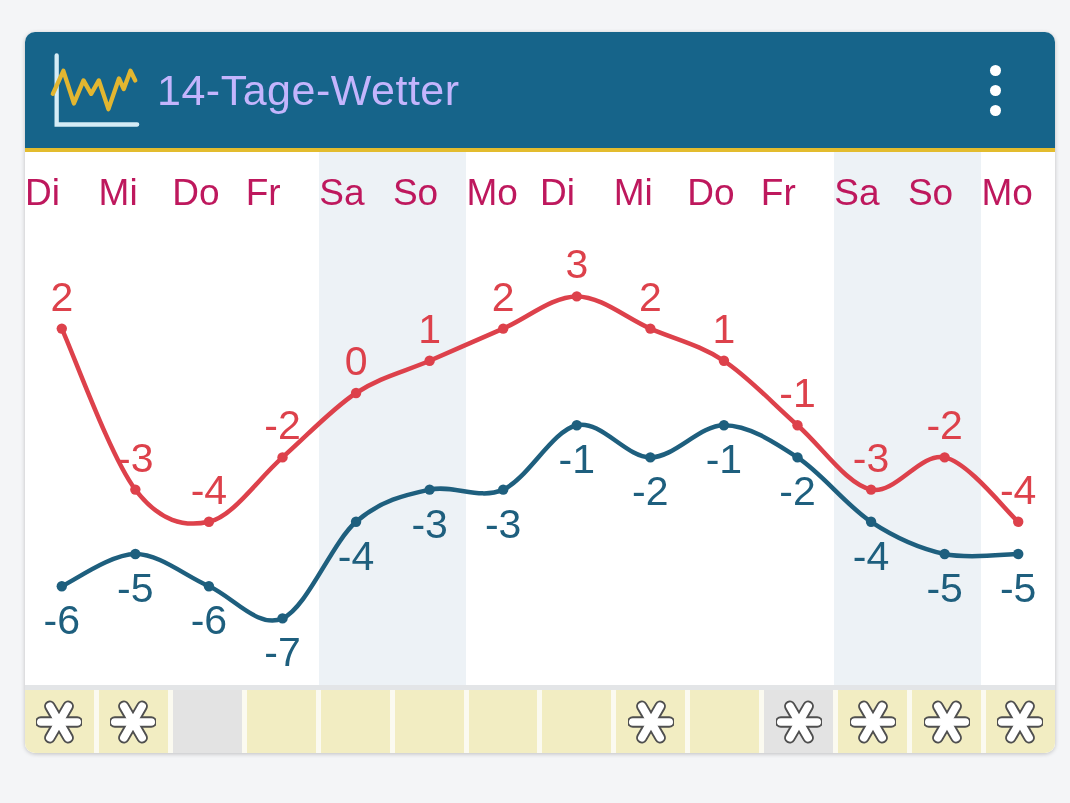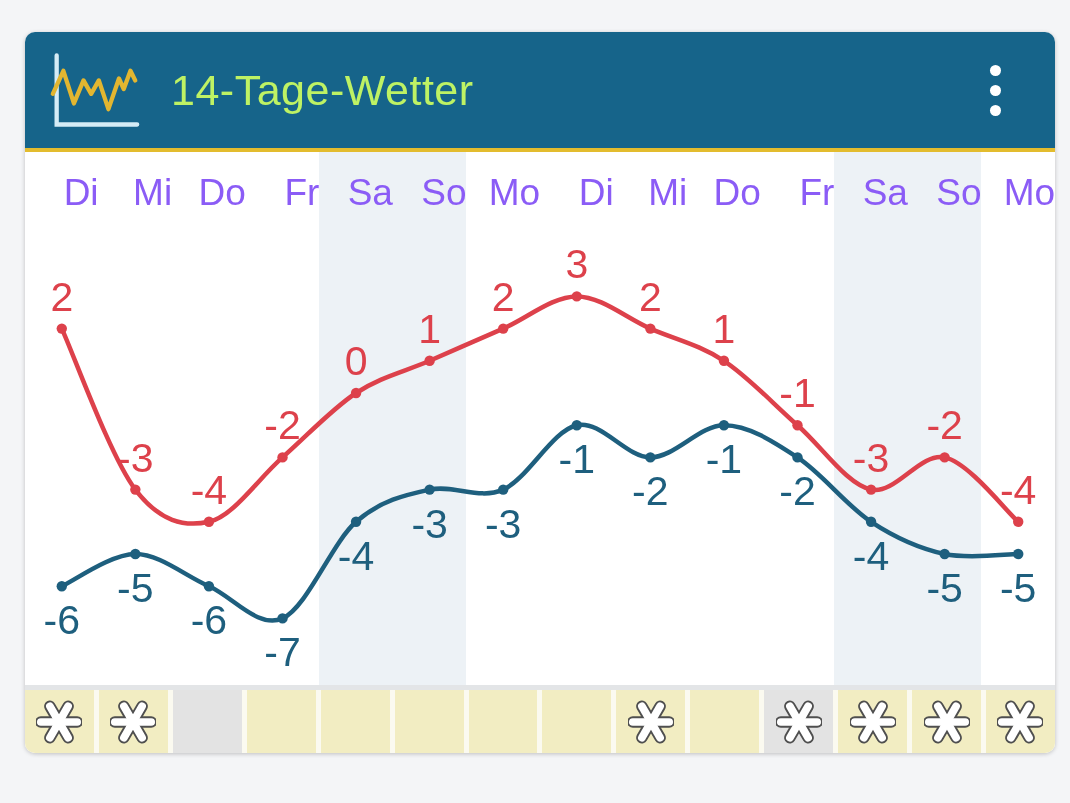--- a/index.html
+++ b/index.html
@@ -21,23 +21,23 @@
   .header{
     height:116px;
     background:#16648a;
     display:flex;align-items:center;
     padding:0 36px 0 24px;
     box-sizing:border-box;
   }
   .logo{flex:0 0 auto;}
   .title{
     flex:1 1 auto;
-    margin-left:30px;
+    margin-left:16px;
     font-size:43px;
-    color:#bef264;
+    color:#c4b5fd;
     letter-spacing:0.5px;
     white-space:nowrap;
   }
   .menu-btn{
     flex:0 0 auto;
     width:48px;height:68px;
     background:none;border:none;padding:0;margin:0;
     display:flex;flex-direction:column;align-items:center;justify-content:center;
     gap:9px;cursor:pointer;
   }
@@ -56,23 +56,23 @@
     position:absolute;top:0;bottom:0;
     background:#edf2f6;
   }
   .day-row{
     position:absolute;left:0;top:0;width:100%;
     display:flex;
     pointer-events:none;
   }
   .day-row span{
     flex:1 1 0;
-    text-align:right;
+    text-align:left;
     font-size:37px;
-    color:#8b5cf6;
+    color:#be185d;
     line-height:82px;
     height:82px;
   }
   .chart-svg{
     position:absolute;left:0;top:60px;
     width:1030px;height:473px;
   }
   .chart-svg text{
     font-family:"Liberation Sans", sans-serif;
     font-size:41px;

